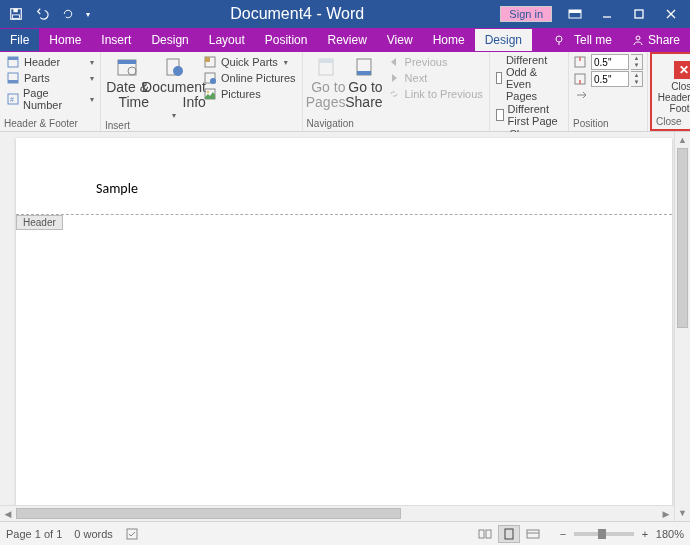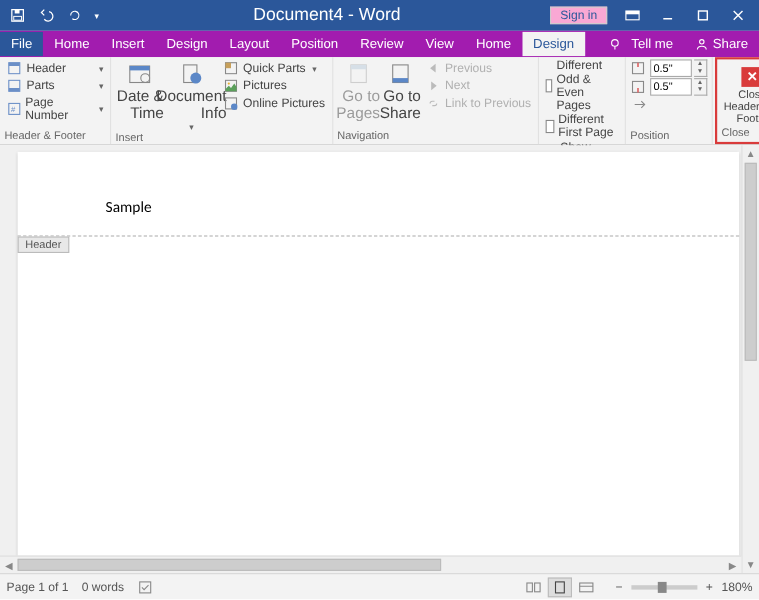--- a/index.html
+++ b/index.html
@@ -245,34 +245,34 @@
                 <rect x="1" y="1" width="5" height="5" fill="#c7a05b"></rect>
               </svg>
             </span>
           <span>Quick Parts</span>
           <span class="dd" style="font-size:8px;color:#666;margin-left:2px;">▾</span>
         </div>
         <div class="small-item">
           <span class="icon">
               <svg width="12" height="12">
                 <rect x="1" y="1" width="10" height="10" fill="none" stroke="#888"></rect>
+                <circle cx="9" cy="9" r="3" fill="#5b87c7"></circle>
+              </svg>
+            </span>
+          <span>Online Pictures</span>
+        </div>
+        <div class="small-item">
+          <span class="icon">
+              <svg width="12" height="12">
+                <rect x="1" y="1" width="10" height="10" fill="none" stroke="#888"></rect>
                 <circle cx="4" cy="4" r="1" fill="#e8b030"></circle>
                 <path d="M1 9l3-3 2 2 3-4 2 3v4H1z" fill="#5ba05b"></path>
               </svg>
             </span>
           <span>Pictures</span>
-        </div>
-        <div class="small-item">
-          <span class="icon">
-              <svg width="12" height="12">
-                <rect x="1" y="1" width="10" height="10" fill="none" stroke="#888"></rect>
-                <circle cx="9" cy="9" r="3" fill="#5b87c7"></circle>
-              </svg>
-            </span>
-          <span>Online Pictures</span>
         </div>
       </div>
     </div>
     <div class="group-label">Insert</div>
   </div>
 
   <div class="group">
     <div class="group-body">
       <div class="bigbtn" style="opacity:0.5; width:38px;">
         <span class="icon">

